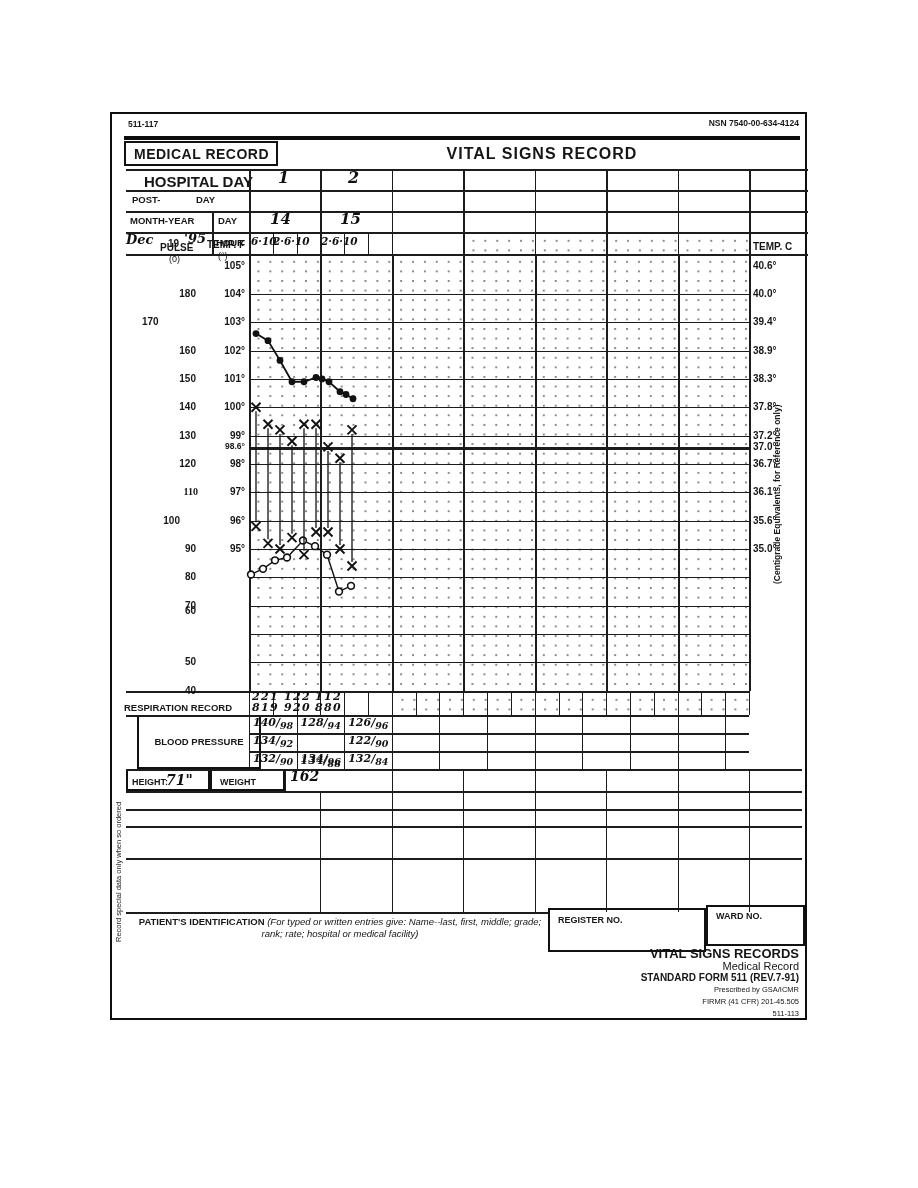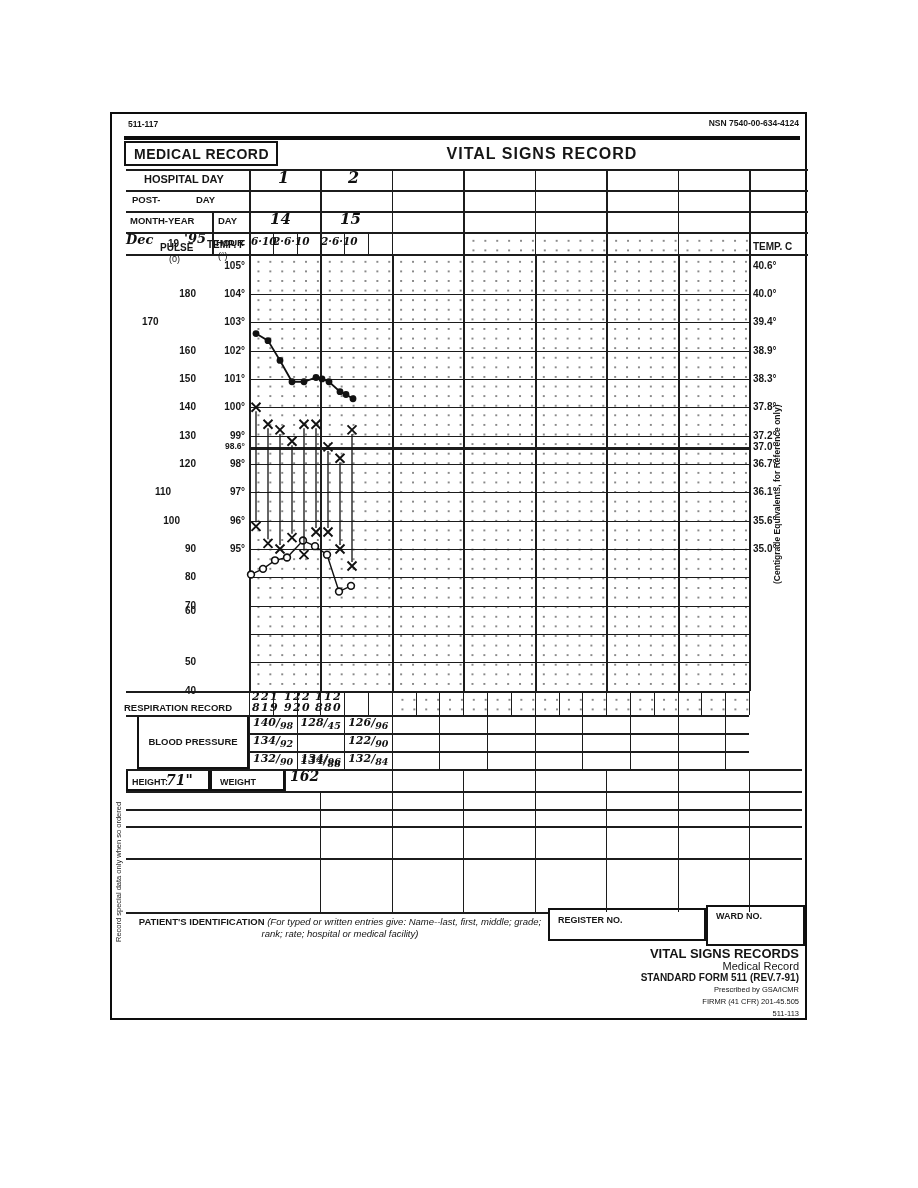--- a/index.html
+++ b/index.html
@@ -32,21 +32,21 @@
 
     <div class="abs lbl" style="left:16px;top:5px;font-size:8.5px;">511-117</div>
     <div class="abs lbl r" style="right:6px;top:4px;font-size:8.5px;">NSN 7540-00-634-4124</div>
     <div class="abs thick" style="left:12px;top:22px;width:676px;height:3.5px;"></div>
 
     <div class="box" style="left:12px;top:27px;width:154px;height:25px;">
       <div class="lbl" style="font-size:14px;padding:3px 0 0 8px;letter-spacing:.5px;">MEDICAL RECORD</div>
     </div>
     <div class="abs lbl" style="left:170px;top:31px;width:520px;text-align:center;font-size:16px;letter-spacing:1px;">VITAL SIGNS RECORD</div>
 
-    <div class="abs lbl" style="left:32px;top:59px;font-size:11px;">HOSPITAL DAY</div>
+    <div class="abs lbl" style="left:32px;top:59px;font-size:15px;">HOSPITAL DAY</div>
     <div class="abs lbl" style="left:20px;top:80px;font-size:9.5px;">POST-</div>
     <div class="abs lbl" style="left:84px;top:80px;font-size:9.5px;">DAY</div>
     <div class="abs lbl" style="left:18px;top:101px;font-size:9.5px;">MONTH-YEAR</div>
     <div class="abs lbl" style="left:106px;top:101px;font-size:9.5px;">DAY</div>
     <div class="abs lbl" style="left:104px;top:123px;font-size:9.5px;">HOUR</div>
     <div class="abs hand" style="left:14px;top:118px;font-size:13px;">Dec</div>
     <div class="abs lbl" style="left:56px;top:124px;font-size:10px;">19</div>
     <div class="abs hand" style="left:72px;top:117px;font-size:13px;">'95</div>
 
     <div class="abs lbl" style="left:48px;top:128px;font-size:10px;">PULSE</div>
@@ -54,40 +54,40 @@
     <div class="abs lbl" style="left:95px;top:125px;font-size:10px;">TEMP. F</div>
     <div class="abs" style="left:106px;top:137px;font-size:9px;">(°)</div>
     <div class="abs lbl" style="left:641px;top:127px;font-size:10px;">TEMP. C</div>
     <div class="abs lbl vert" style="left:660px;top:175px;height:295px;font-size:8.5px;">(Centigrade Equivalents, for Reference only)</div>
 
     <div class="abs dots" style="left:137px;top:140px;width:500px;height:437px;"></div>
     <div class="abs dots" style="left:352px;top:119px;width:285px;height:20px;"></div>
     <div class="abs dots" style="left:281px;top:578px;width:356px;height:22px;"></div>
 
     <div class="abs lbl" style="left:12px;top:588px;font-size:9.5px;">RESPIRATION RECORD</div>
-    <div class="box" style="left:25px;top:601px;width:112px;height:54px;border-width:2.5px;">
+    <div class="box" style="left:25px;top:601px;width:124px;height:54px;border-width:2.5px;">
       <div class="lbl" style="font-size:9.5px;text-align:center;margin-top:19px;">BLOOD PRESSURE</div>
     </div>
     <div class="box" style="left:14px;top:655px;width:84px;height:22px;">
       <span class="lbl" style="font-size:9px;position:absolute;left:4px;top:6px;">HEIGHT:</span>
       <span class="hand" style="font-size:14px;position:absolute;left:38px;top:1px;">71"</span>
     </div>
     <div class="box" style="left:98px;top:655px;width:75px;height:22px;">
       <span class="lbl" style="font-size:9px;position:absolute;left:8px;top:6px;">WEIGHT</span>
     </div>
     <div class="abs hand" style="left:178px;top:654px;font-size:14px;">162</div>
 
     <div class="abs vert" style="left:2px;top:648px;height:180px;font-size:7.5px;color:#222;">Record special data only when so ordered</div>
 
     <div class="abs" style="left:16px;top:802px;width:424px;font-size:9.5px;line-height:12px;text-align:center;">
       <span class="lbl">PATIENT'S IDENTIFICATION</span>
       <span style="font-style:italic;">(For typed or written entries give: Name--last, first, middle; grade;</span><br>
       <span style="font-style:italic;">rank; rate; hospital or medical facility)</span>
     </div>
-    <div class="box" style="left:436px;top:794px;width:158px;height:33px;border-width:2px;">
+    <div class="box" style="left:436px;top:794px;width:158px;height:44px;border-width:2px;">
       <div class="lbl" style="font-size:9px;margin:5px 0 0 8px;">REGISTER NO.</div>
     </div>
     <div class="box" style="left:594px;top:791px;width:99px;height:41px;border-width:2px;">
       <div class="lbl" style="font-size:9px;margin:4px 0 0 8px;">WARD NO.</div>
     </div>
 
     <div class="abs r" style="right:6px;top:834px;width:300px;line-height:12px;">
       <div style="font-size:13px;font-weight:600;">VITAL SIGNS RECORDS</div>
       <div style="font-size:11px;">Medical Record</div>
       <div class="lbl" style="font-size:10px;">STANDARD FORM 511 (REV.7-91)</div>
@@ -200,21 +200,21 @@
         <div class="vline" style="left: 637.1px; top: 677px; height: 121px; width: 1px;"></div>
       </div>
     <div id="ticks">
         <div class="tick" style="left: 30px; top: 173.85px; width: 54px; text-align: right;">180</div>
         <div class="tick" style="left: 30px; top: 202.2px; width: 54px; text-align: left;">170</div>
         <div class="tick" style="left: 30px; top: 230.55px; width: 54px; text-align: right;">160</div>
         <div class="tick" style="left: 30px; top: 258.9px; width: 54px; text-align: right;">150</div>
         <div class="tick" style="left: 30px; top: 287.25px; width: 54px; text-align: right;">140</div>
         <div class="tick" style="left: 30px; top: 315.6px; width: 54px; text-align: right;">130</div>
         <div class="tick" style="left: 30px; top: 343.95px; width: 54px; text-align: right;">120</div>
-        <div class="tick" style="left: 43px; top: 372.3px; width: 54px; text-align: left;">110</div>
+        <div class="tick" style="left: 32px; top: 372.3px; width: 54px; text-align: right; font-family: Liberation Serif, serif;">110</div>
         <div class="tick" style="left: 14px; top: 400.65px; width: 54px; text-align: right;">100</div>
         <div class="tick" style="left: 30px; top: 429px; width: 54px; text-align: right;">90</div>
         <div class="tick" style="left: 30px; top: 457.35px; width: 54px; text-align: right;">80</div>
         <div class="tick" style="left: 30px; top: 485.7px; width: 54px; text-align: right;">70</div>
         <div class="tick" style="left: 30px; top: 491px; width: 54px; text-align: right;">60</div>
         <div class="tick" style="left: 30px; top: 542.4px; width: 54px; text-align: right;">50</div>
         <div class="tick" style="left: 30px; top: 570.75px; width: 54px; text-align: right;">40</div>
         <div class="tick" style="left: 78px; top: 145.5px; width: 55px; text-align: right; font-size: 10px;">105°</div>
         <div class="tick" style="left: 78px; top: 173.85px; width: 55px; text-align: right; font-size: 10px;">104°</div>
         <div class="tick" style="left: 78px; top: 202.2px; width: 55px; text-align: right; font-size: 10px;">103°</div>
@@ -278,21 +278,21 @@
         </div>
         <div class="stack hand" style="left: 212px; top: 578px;">
           <span>1</span>
           <span>8</span>
         </div>
         <div class="stack hand" style="left: 221px; top: 578px;">
           <span>2</span>
           <span>0</span>
         </div>
         <div class="abs hand" style="left: 141px; top: 602px; font-size: 11px;"><span>140</span><span>/</span><span class="bp-den">98</span></div>
-        <div class="abs hand" style="left: 188.6px; top: 602px; font-size: 11px;"><span>128</span><span>/</span><span class="bp-den">45</span></div>
+        <div class="abs hand" style="left: 188.6px; top: 602px; font-size: 11px;"><span>128</span><span>/</span><span class="bp-den">94</span></div>
         <div class="abs hand" style="left: 236.2px; top: 602px; font-size: 11px;"><span>126</span><span>/</span><span class="bp-den">96</span></div>
         <div class="abs hand" style="left: 141px; top: 620px; font-size: 11px;"><span>134</span><span>/</span><span class="bp-den">92</span></div>
         <div class="abs hand" style="left: 188.6px; top: 620px; font-size: 11px; margin-top: 20px;"><span>134</span><span>/</span><span class="bp-den">88</span></div>
         <div class="abs hand" style="left: 236.2px; top: 620px; font-size: 11px;"><span>122</span><span>/</span><span class="bp-den">90</span></div>
         <div class="abs hand" style="left: 141px; top: 638px; font-size: 11px;"><span>132</span><span>/</span><span class="bp-den">90</span></div>
         <div class="abs hand" style="left: 188.6px; top: 638px; font-size: 11px;"><span>134</span><span>/</span><span class="bp-den">96</span></div>
         <div class="abs hand" style="left: 236.2px; top: 638px; font-size: 11px;"><span>132</span><span>/</span><span class="bp-den">84</span></div>
       </div>
     <svg id="chart" width="697" height="908" viewBox="0 0 697 908">
         <polyline points="144,219.54000000000016 156,226.62750000000017 168,246.47249999999985 180,267.73499999999984 192,267.73499999999984 204,263.4825000000001 210,264.9 217,267.73499999999984 228,277.6575000000001 234,280.49249999999995 241,284.7450000000001" fill="none" stroke="#111" stroke-width="1.8"></polyline>

